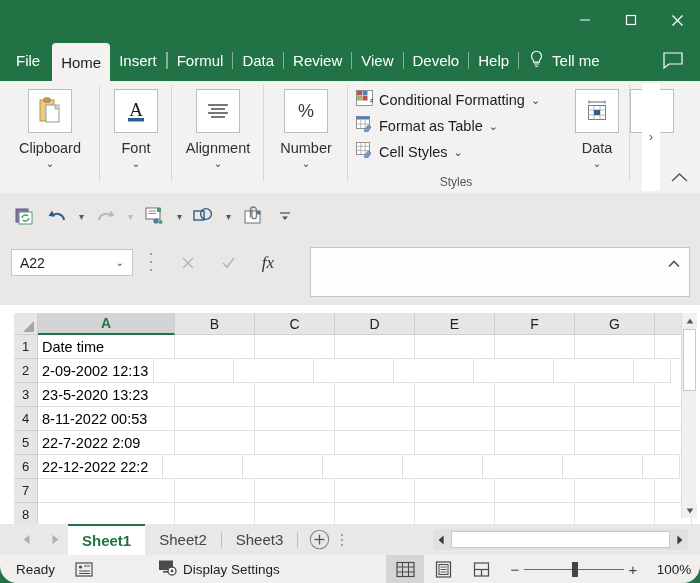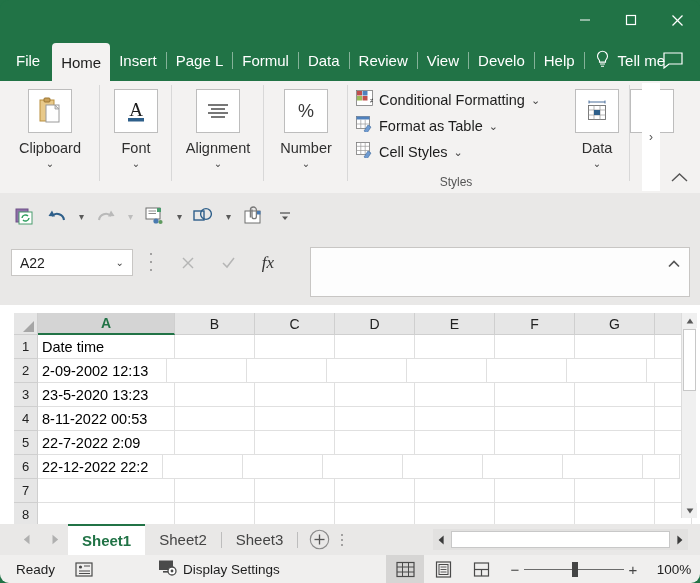--- a/index.html
+++ b/index.html
@@ -6,21 +6,21 @@
   html, body {
     width: 700px; height: 583px;
     overflow: hidden;
     font-family: "Liberation Sans", sans-serif;
     background: #217346;
   }
   #app {
     position: relative;
     width: 700px; height: 583px;
     background: #217346;
-    border-radius: 9px;
+    border-radius: 17px;
     overflow: hidden;
   }
 
   
   .titlebar {
     position: absolute; left: 0; top: 0; width: 700px; height: 40px;
     background: #217346;
   }
   .wincontrols {
     position: absolute; right: 0; top: 0; height: 40px;
@@ -326,21 +326,20 @@
           </svg>
       </div>
     </div>
   </div>
 
   <div class="tabstrip">
     <div class="rtab file">File</div>
     <div class="rtab active">Home</div>
     <div class="rtab">Insert</div>
     <div class="tabsep"></div>
-    <div class="rtab">Page L</div>
     <div class="tabsep"></div>
     <div class="rtab">Formul</div>
     <div class="tabsep"></div>
     <div class="rtab">Data</div>
     <div class="tabsep"></div>
     <div class="rtab">Review</div>
     <div class="tabsep"></div>
     <div class="rtab">View</div>
     <div class="tabsep"></div>
     <div class="rtab">Develo</div>
@@ -620,21 +619,21 @@
         <div class="gcell" style="width:137px">Date time</div>
         <div class="gcell" style="width:80px"></div>
         <div class="gcell" style="width:80px"></div>
         <div class="gcell" style="width:80px"></div>
         <div class="gcell" style="width:80px"></div>
         <div class="gcell" style="width:80px"></div>
         <div class="gcell" style="width:80px"></div>
         <div class="gcell" style="width:37px"></div>
       </div>
       <div class="grow">
-        <div class="gcell" style="width:129px">2-09-2002  12:13</div>
+        <div class="gcell" style="width:116px">2-09-2002  12:13</div>
         <div class="gcell" style="width:80px"></div>
         <div class="gcell" style="width:80px"></div>
         <div class="gcell" style="width:80px"></div>
         <div class="gcell" style="width:80px"></div>
         <div class="gcell" style="width:80px"></div>
         <div class="gcell" style="width:80px"></div>
         <div class="gcell" style="width:37px"></div>
       </div>
       <div class="grow">
         <div class="gcell" style="width:137px">23-5-2020 13:23</div>

